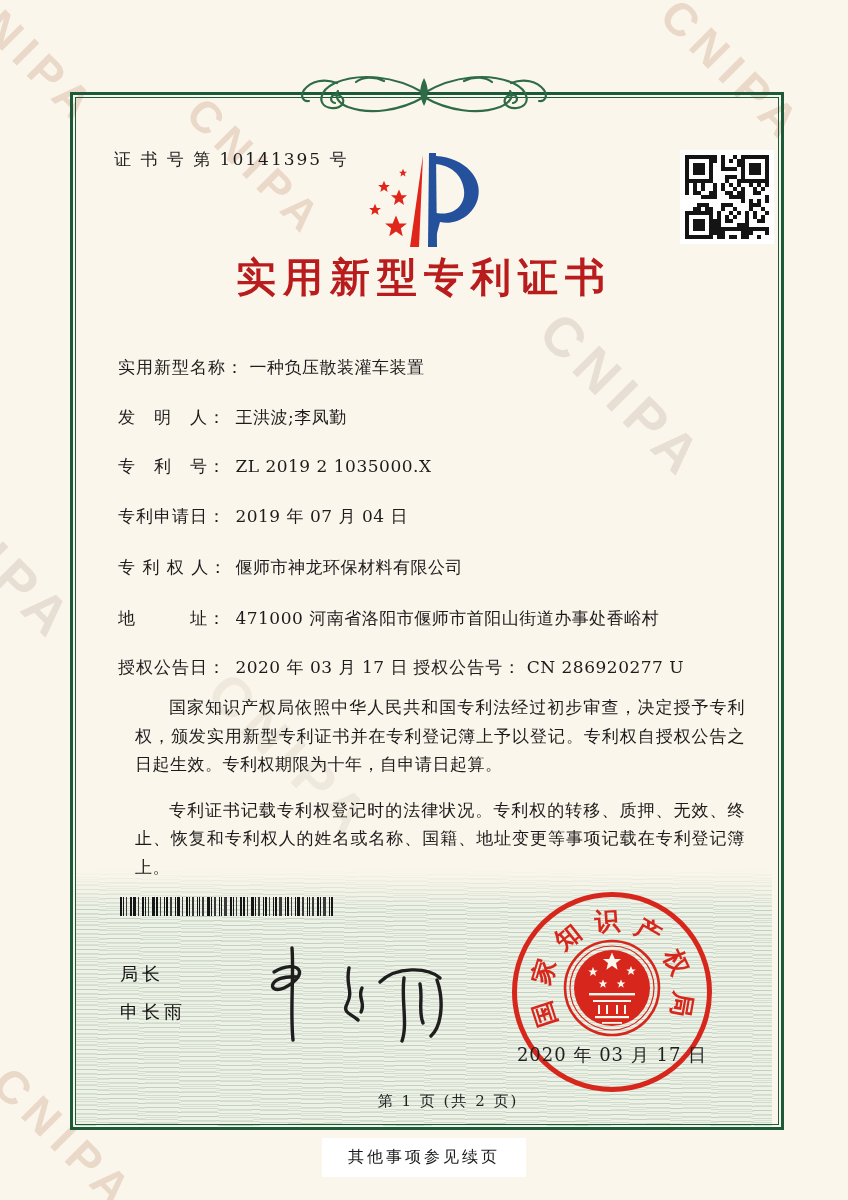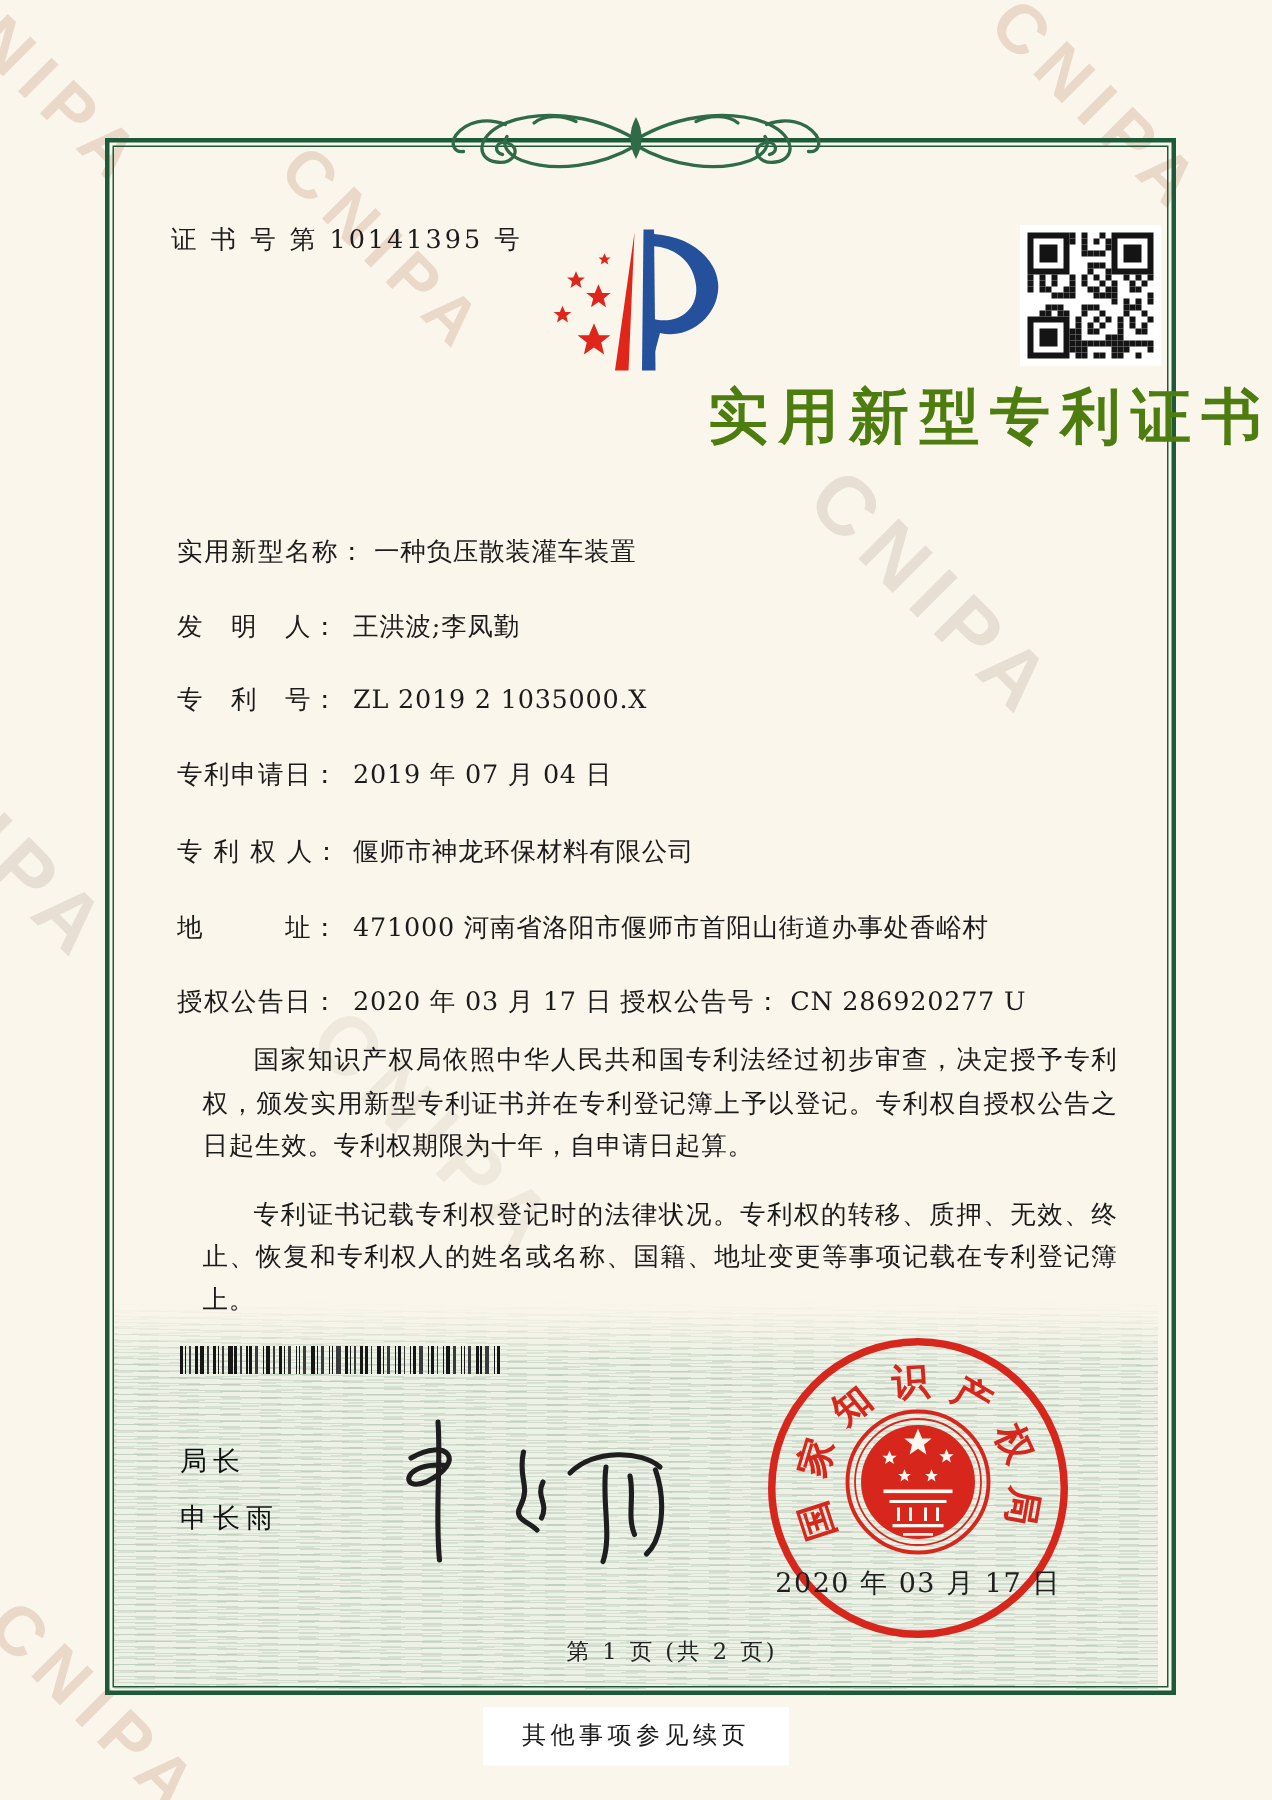--- a/index.html
+++ b/index.html
@@ -23,22 +23,22 @@
   .flourish{position:absolute;left:274px;top:66px;width:300px;height:54px;z-index:3;}
   .watermark{
     position:absolute;z-index:2;font-family:"Liberation Sans",sans-serif;font-weight:bold;
     letter-spacing:8px;transform:rotate(45deg);transform-origin:left top;white-space:nowrap;
     color:rgba(196,150,122,.30);pointer-events:none;
   }
   .watermark.grey{color:rgba(176,160,145,.26);}
   .watermark.faint{color:rgba(186,170,152,.17);}
   .layer{position:absolute;z-index:3;}
   .cert-no{left:114px;top:148px;font-size:17px;letter-spacing:2px;color:#1c1c1c;}
-  .doc-title{left:0;top:250px;width:100%;text-align:right;font-size:40px;font-weight:bold;
-    letter-spacing:7px;color:#4d7c0f;}
+  .doc-title{left:0;top:250px;width:100%;text-align:center;font-size:40px;font-weight:bold;
+    letter-spacing:7px;color:#b91c1c;}
   .field-row{left:118px;width:648px;font-size:17px;color:#1c1c1c;white-space:nowrap;}
   .field-label{display:inline-block;min-width:112px;letter-spacing:1px;}
   .field-label2{letter-spacing:1px;}
   .field-value{letter-spacing:.5px;}
   .body-text{left:118px;top:676px;width:644px;}
   .body-text p{margin:17px;text-align:justify;text-indent:2em;font-size:17px;line-height:28.5px;
     letter-spacing:.5px;color:#1b1b1b;}
   .barcode{left:120px;top:897px;}
   .officer-title{left:120px;top:962px;font-size:18px;letter-spacing:4px;color:#111;}
   .officer-name{left:120px;top:1000px;font-size:18px;letter-spacing:4px;color:#111;}

